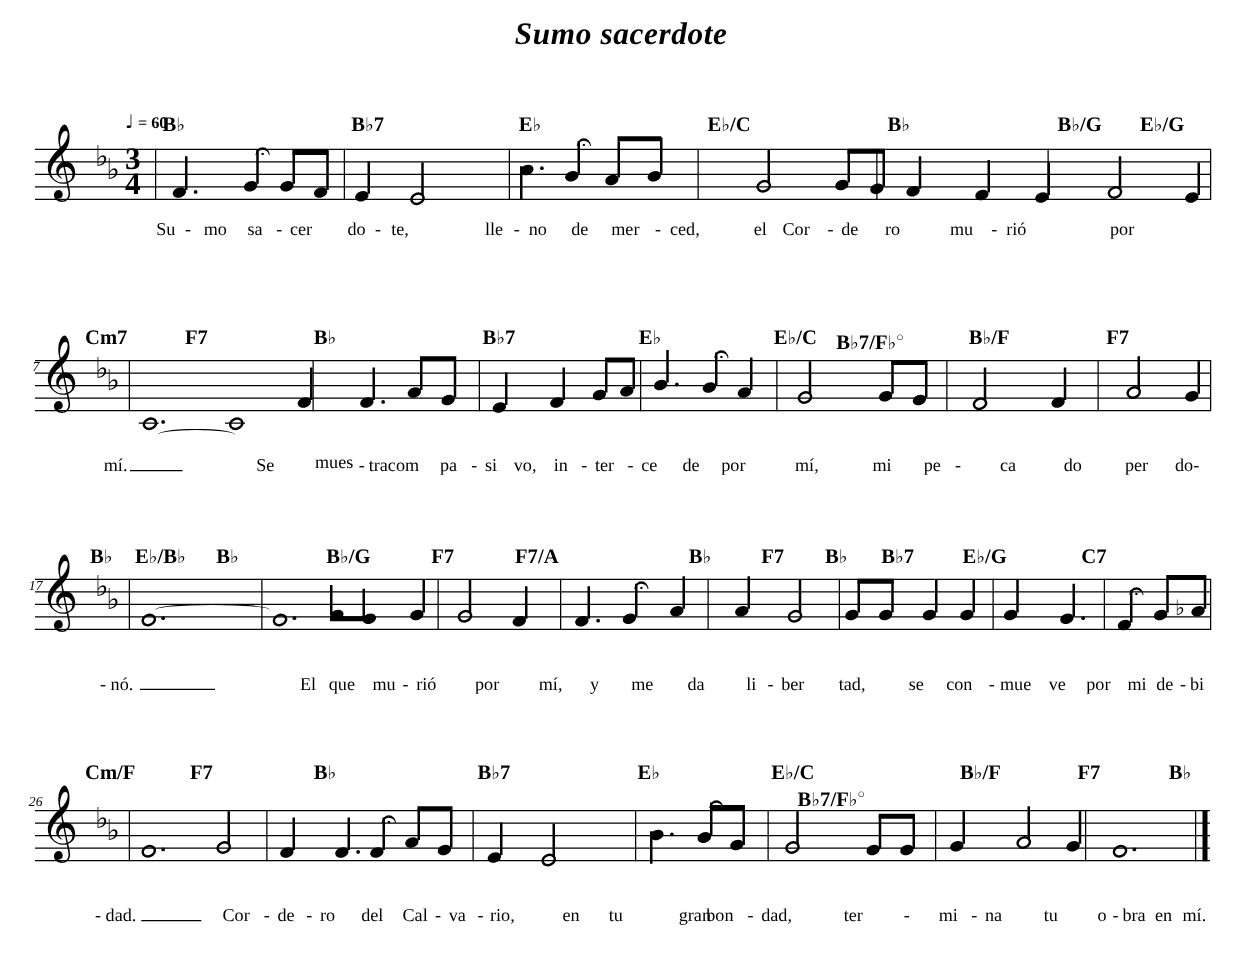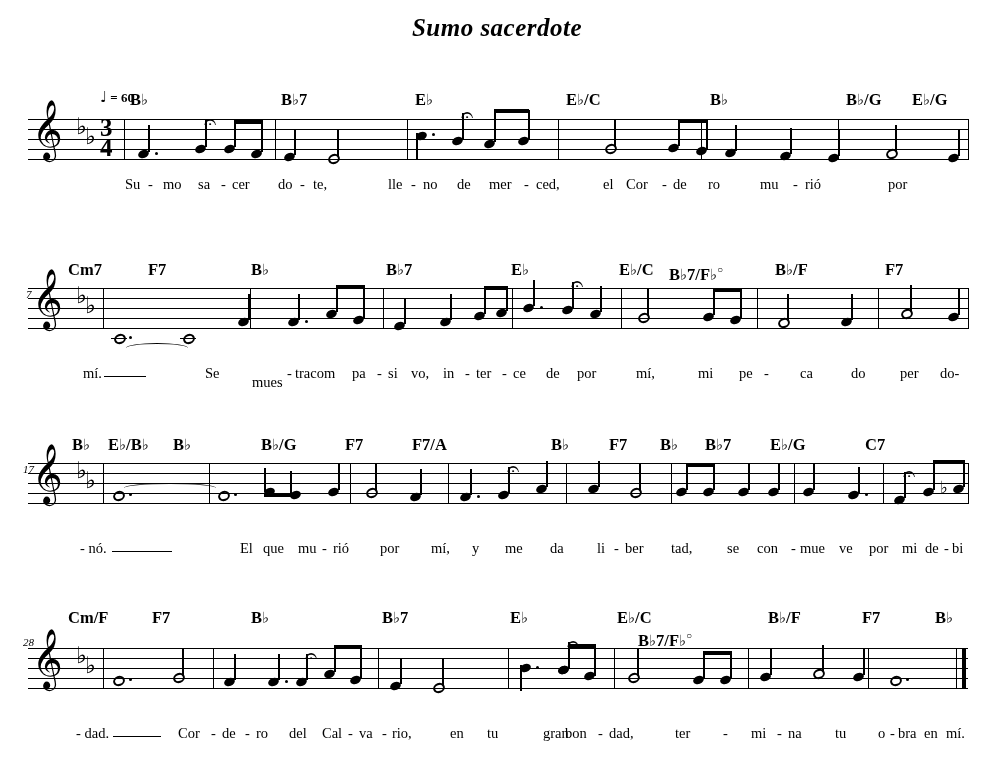--- a/index.html
+++ b/index.html
@@ -454,21 +454,21 @@
         </div>
       <div>
           <div class="nh" style="left:920px; top:25px;"></div>
           <div class="stem" style="left:930px; top:1px; height:26px;"></div>
         </div>
     </div>
 
     <div class="lyric" style="left:83px; top:105px;">mí.</div>
     <div class="ext-line" style="left:104px; top:116px; width:42px;"></div>
     <div class="lyric" style="left:205px; top:105px;">Se</div>
-    <div class="lyric" style="left:252px; top:114px;">mues</div>
+    <div class="lyric" style="left:252px; top:102px;">mues</div>
     <div class="lyric" style="left:287px; top:105px;">-</div>
     <div class="lyric" style="left:295px; top:105px;">tracom</div>
     <div class="lyric" style="left:352px; top:105px;">pa</div>
     <div class="lyric" style="left:377px; top:105px;">-</div>
     <div class="lyric" style="left:388px; top:105px;">si</div>
     <div class="lyric" style="left:411px; top:105px;">vo,</div>
     <div class="lyric" style="left:443px; top:105px;">in</div>
     <div class="lyric" style="left:465px; top:105px;">-</div>
     <div class="lyric" style="left:476px; top:105px;">ter</div>
     <div class="lyric" style="left:502px; top:105px;">-</div>
@@ -640,21 +640,21 @@
     <div class="lyric" style="left:839px; top:105px;">ve</div>
     <div class="lyric" style="left:869px; top:105px;">por</div>
     <div class="lyric" style="left:902px; top:105px;">mi</div>
     <div class="lyric" style="left:925px; top:105px;">de</div>
     <div class="lyric" style="left:944px; top:105px;">-</div>
     <div class="lyric" style="left:952px; top:105px;">bi</div>
   </div>
 
   <div class="system" style="top:608px;">
 
-    <div class="measnum" style="left:23px; top:28px;">28</div>
+    <div class="measnum" style="left:23px; top:28px;">26</div>
 
     <div class="chord" style="left:68px; top:0px;">Cm/F</div>
     <div class="chord" style="left:152px; top:0px;">F7</div>
     <div class="chord" style="left:251px; top:0px;">B<span class="flat">♭</span></div>
     <div class="chord" style="left:382px; top:0px;">B<span class="flat">♭</span>7</div>
     <div class="chord" style="left:510px; top:0px;">E<span class="flat">♭</span></div>
     <div class="chord" style="left:617px; top:0px;">E<span class="flat">♭</span>/C</div>
     <div class="chord" style="left:638px; top:22px;">B<span class="flat">♭</span>7/F<span class="flat">♭</span><span class="dim">○</span></div>
     <div class="chord" style="left:768px; top:0px;">B<span class="flat">♭</span>/F</div>
     <div class="chord" style="left:862px; top:0px;">F7</div>

